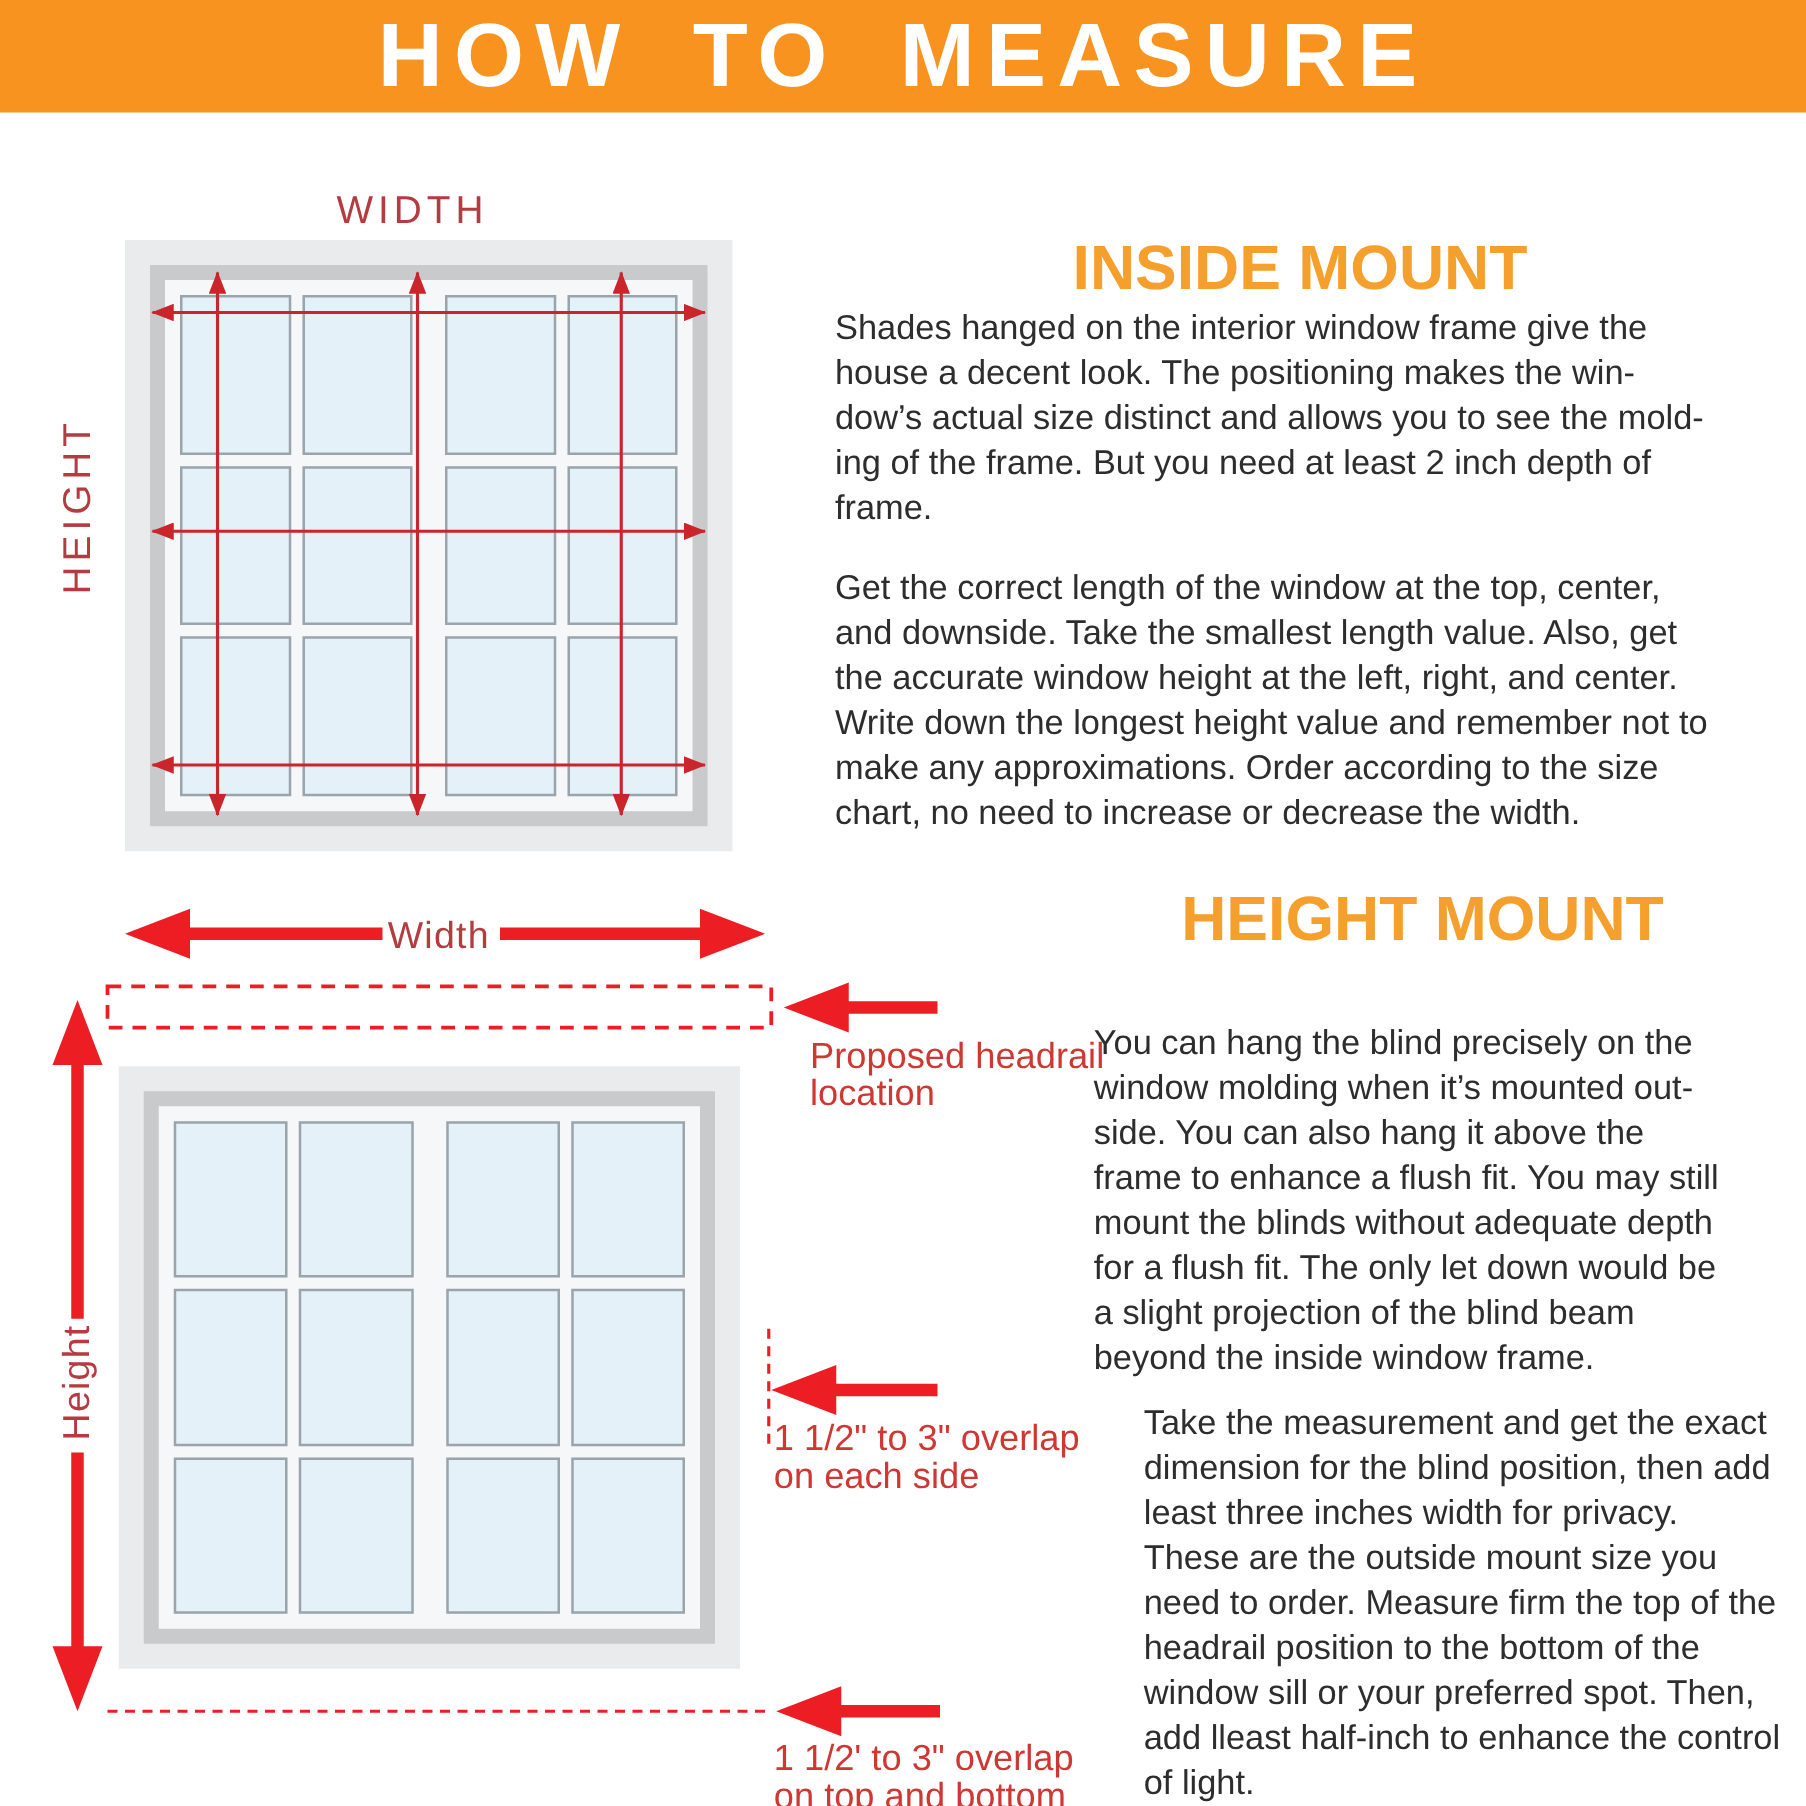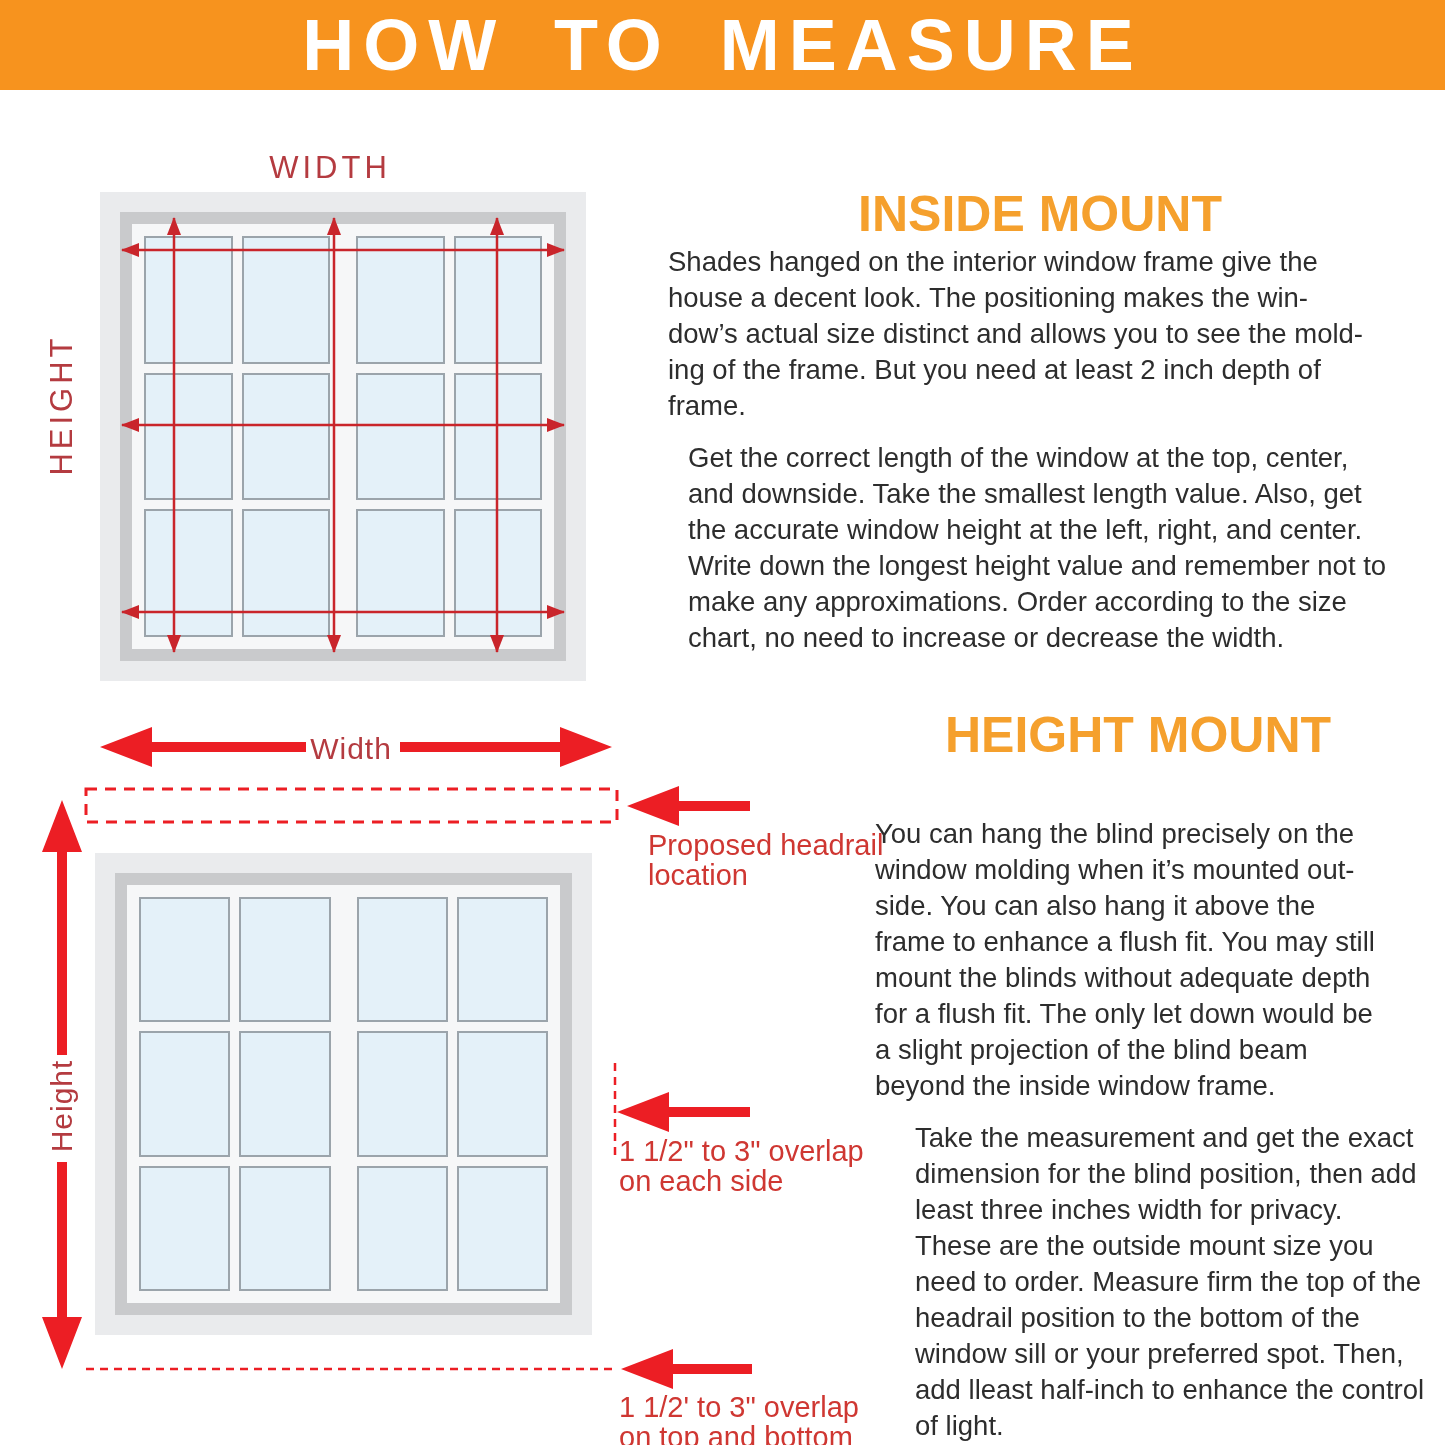--- a/index.html
+++ b/index.html
@@ -150,21 +150,21 @@
 on each side</div>
   <div class="red-note" style="left:619px; top:1392px;">1 1/2' to 3" overlap
 on top and bottom</div>
 
   <div class="heading" style="left:670px; top:156px; width:740px;margin-top:29px;">INSIDE MOUNT</div>
   <div class="body-text" style="left:668px; top:244px;">Shades hanged on the interior window frame give the
 house a decent look. The positioning makes the win-
 dow’s actual size distinct and allows you to see the mold-
 ing of the frame. But you need at least 2 inch depth of
 frame.</div>
-  <div class="body-text" style="left:668px; top:440px;margin-left:20px;">Get the correct length of the window at the top, center,
+  <div class="body-text" style="left:668px; top:452px;">Get the correct length of the window at the top, center,
 and downside. Take the smallest length value. Also, get
 the accurate window height at the left, right, and center.
 Write down the longest height value and remember not to
 make any approximations. Order according to the size
 chart, no need to increase or decrease the width.</div>
 
   <div class="heading" style="left:860px; top:706px; width:556px;">HEIGHT MOUNT</div>
   <div class="body-text" style="left:875px; top:816px;">You can hang the blind precisely on the
 window molding when it’s mounted out-
 side. You can also hang it above the

